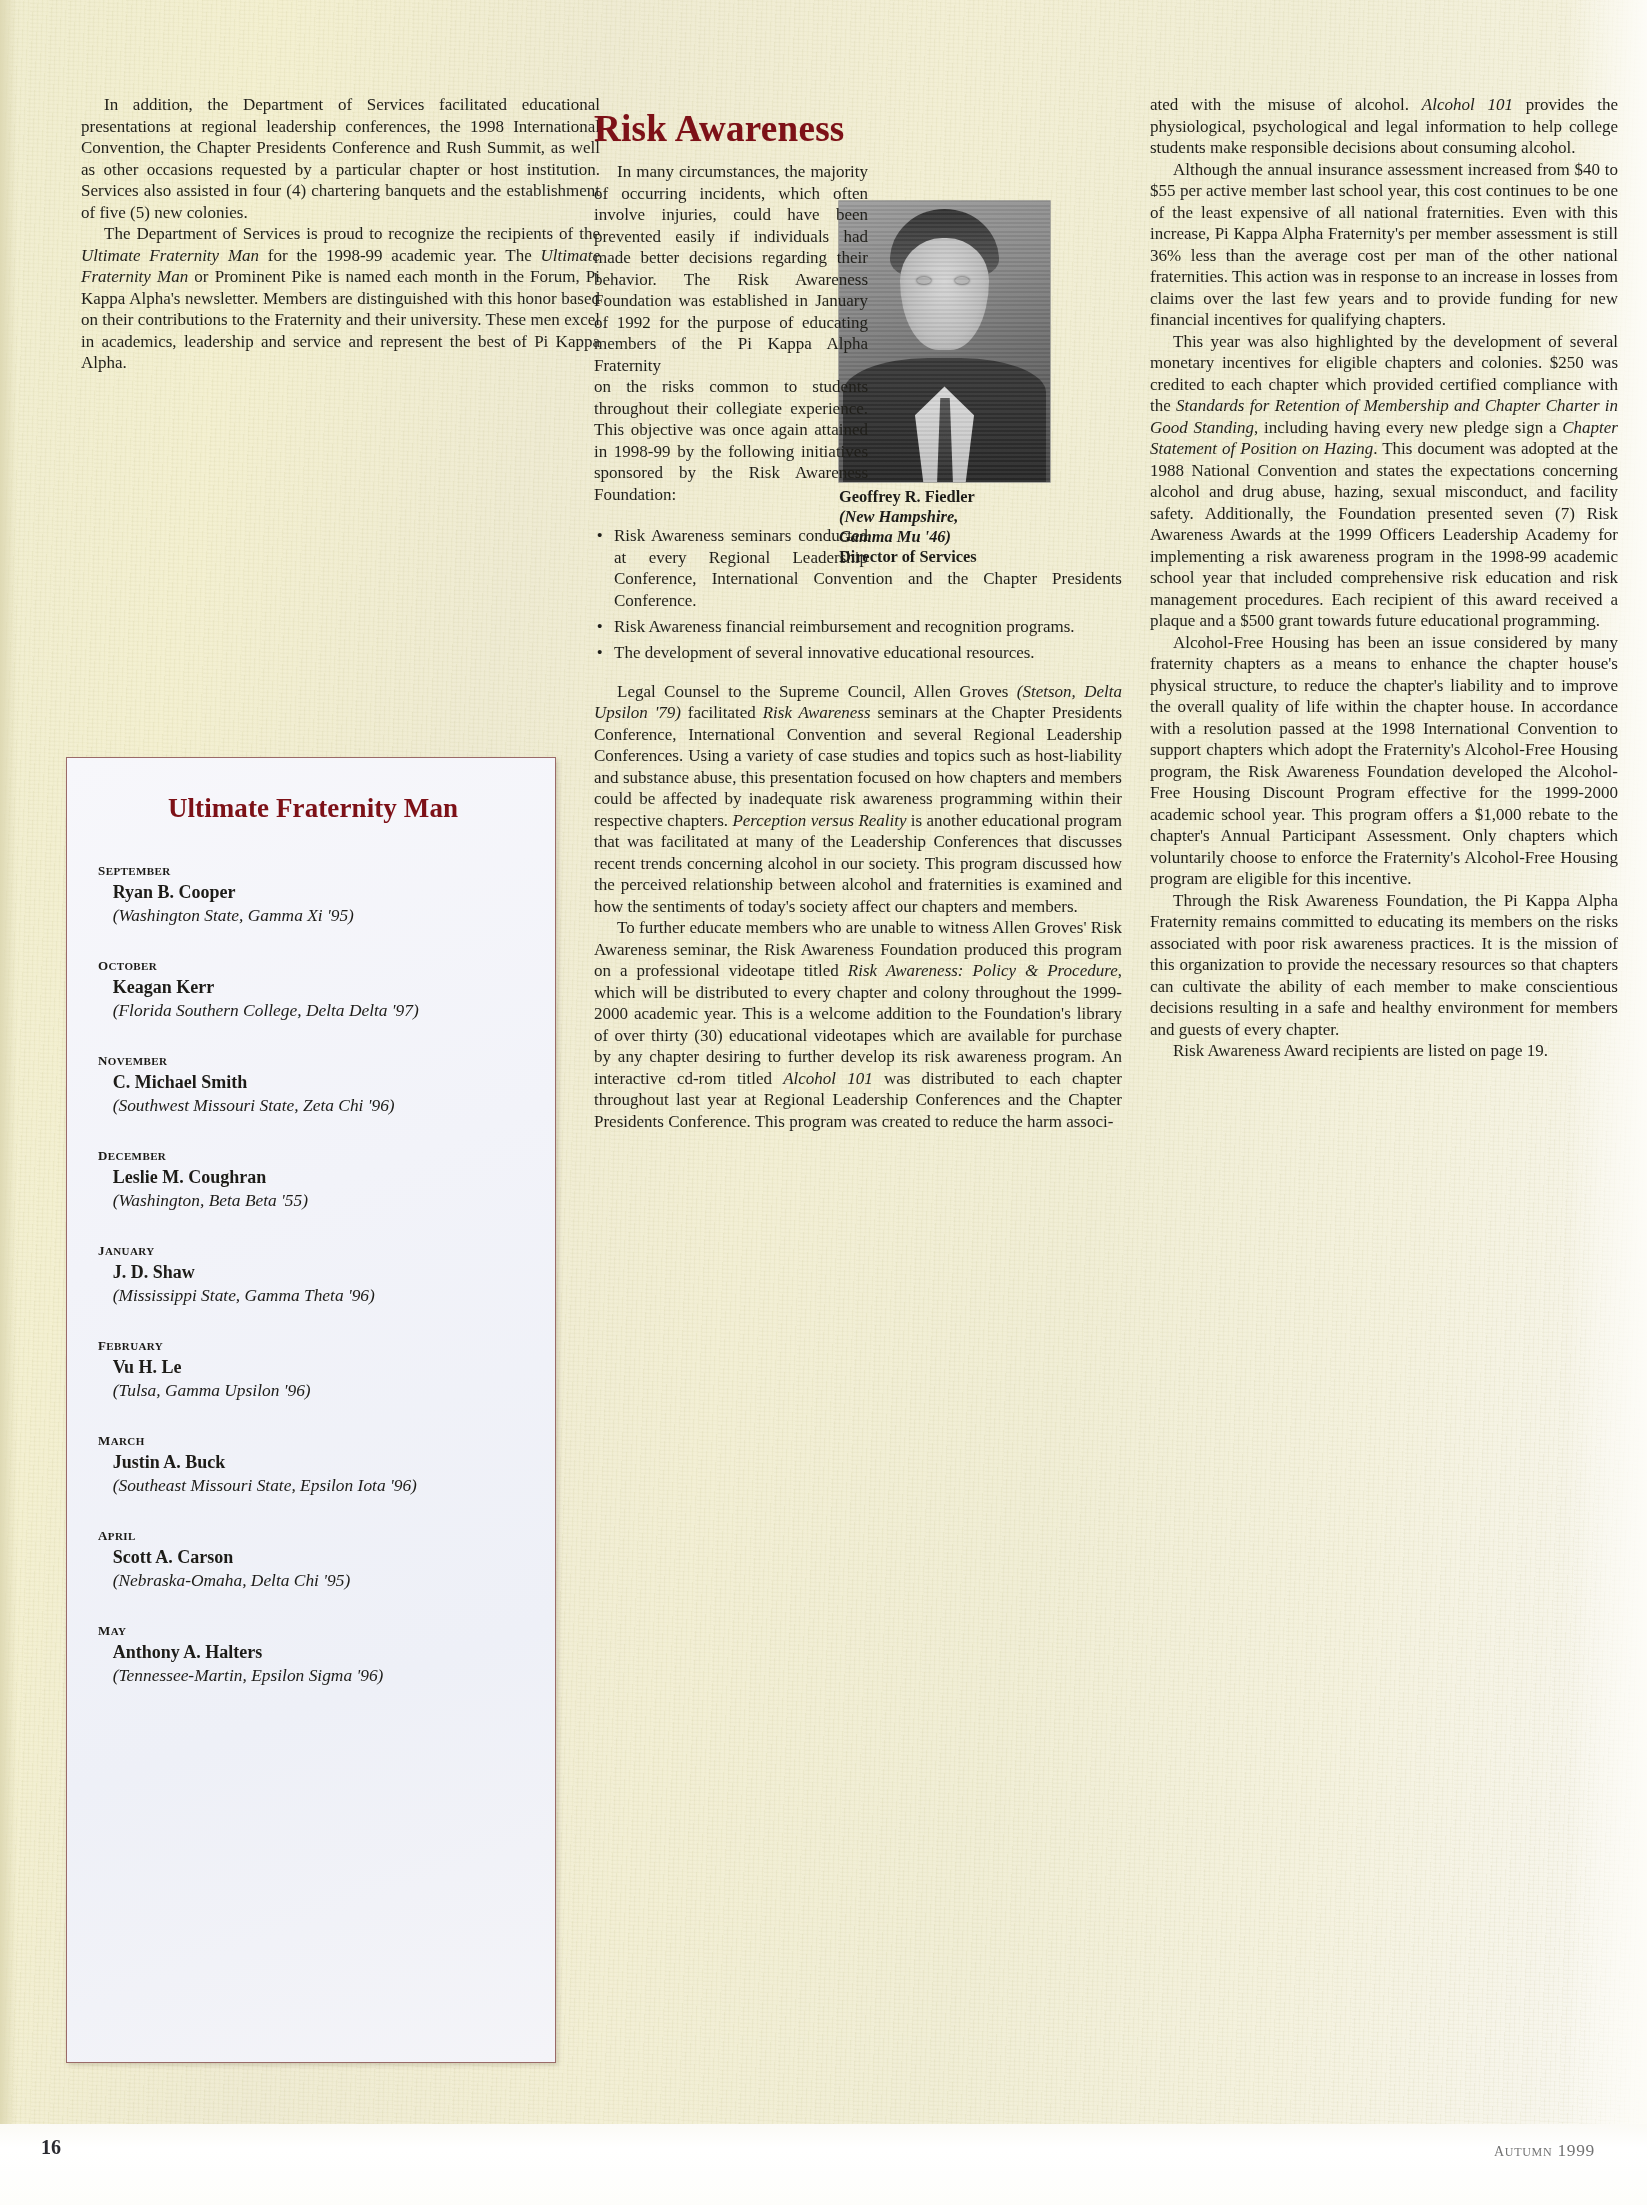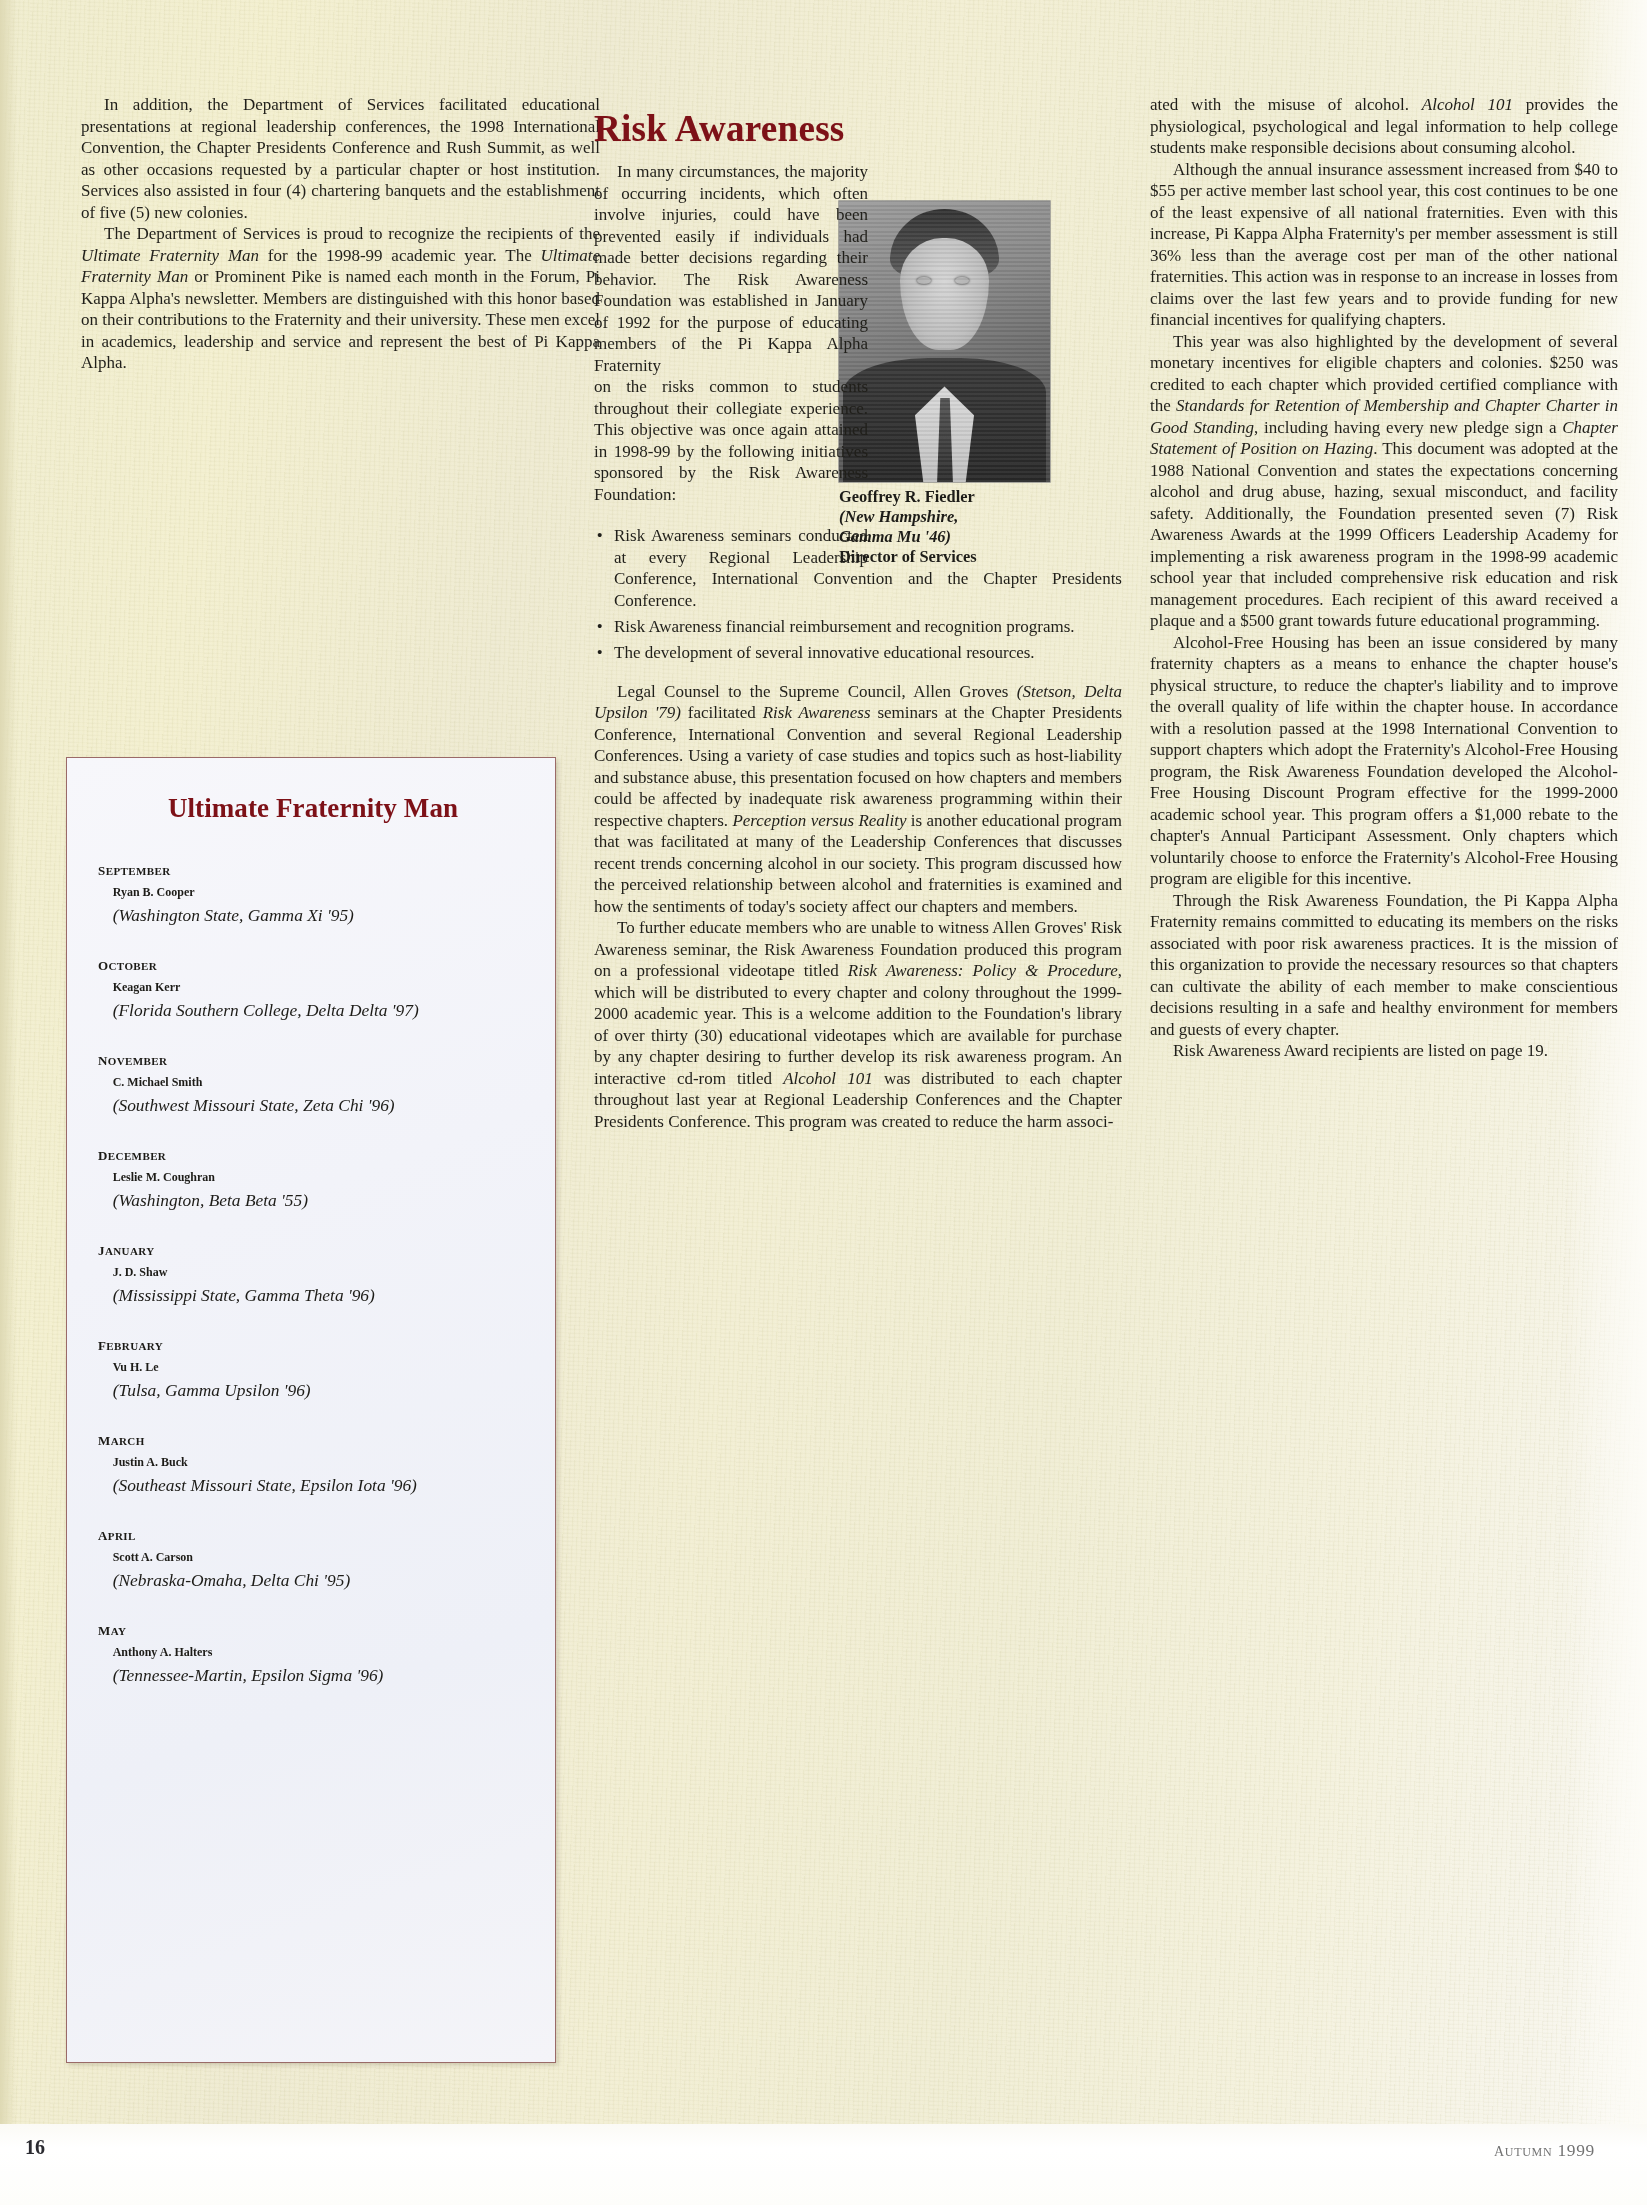--- a/index.html
+++ b/index.html
@@ -181,34 +181,34 @@
     font-size:16px;
     letter-spacing:0.4px;
     font-variant:small-caps;
     text-transform:lowercase;
     font-weight:600;
     color:#1b1a16;
   }
   .entry .month::first-letter { font-size:18px; }
   .entry .name {
     margin-left:14.7px;
-    font-size:12px;
+    font-size:18px;
     font-weight:bold;
     line-height:24px;
   }
   .entry .aff {
     margin-left:14.7px;
     font-size:17.4px;
     font-style:italic;
     line-height:23px;
   }
 
   
   .page-num {
-    position:absolute; left:25px; top:2136px;
+    position:absolute; left:41px; top:2136px;
     font-size:20px; font-weight:bold; color:#2a2a30;
   }
   .issue {
     position:absolute; right:52px; top:2139px;
     font-size:17.4px; letter-spacing:0.7px; color:#737373;
     font-variant:small-caps; text-transform:lowercase;
   }
   .issue::first-letter { font-size:19.4px; }
 </style>
 </head>

